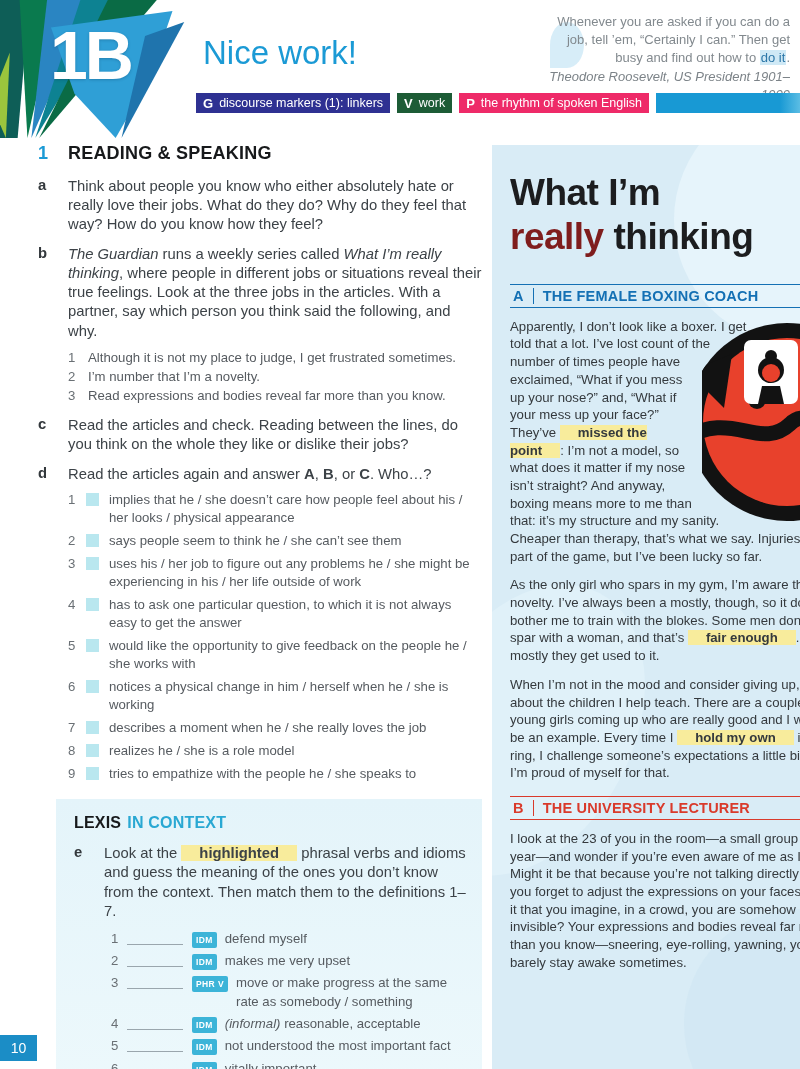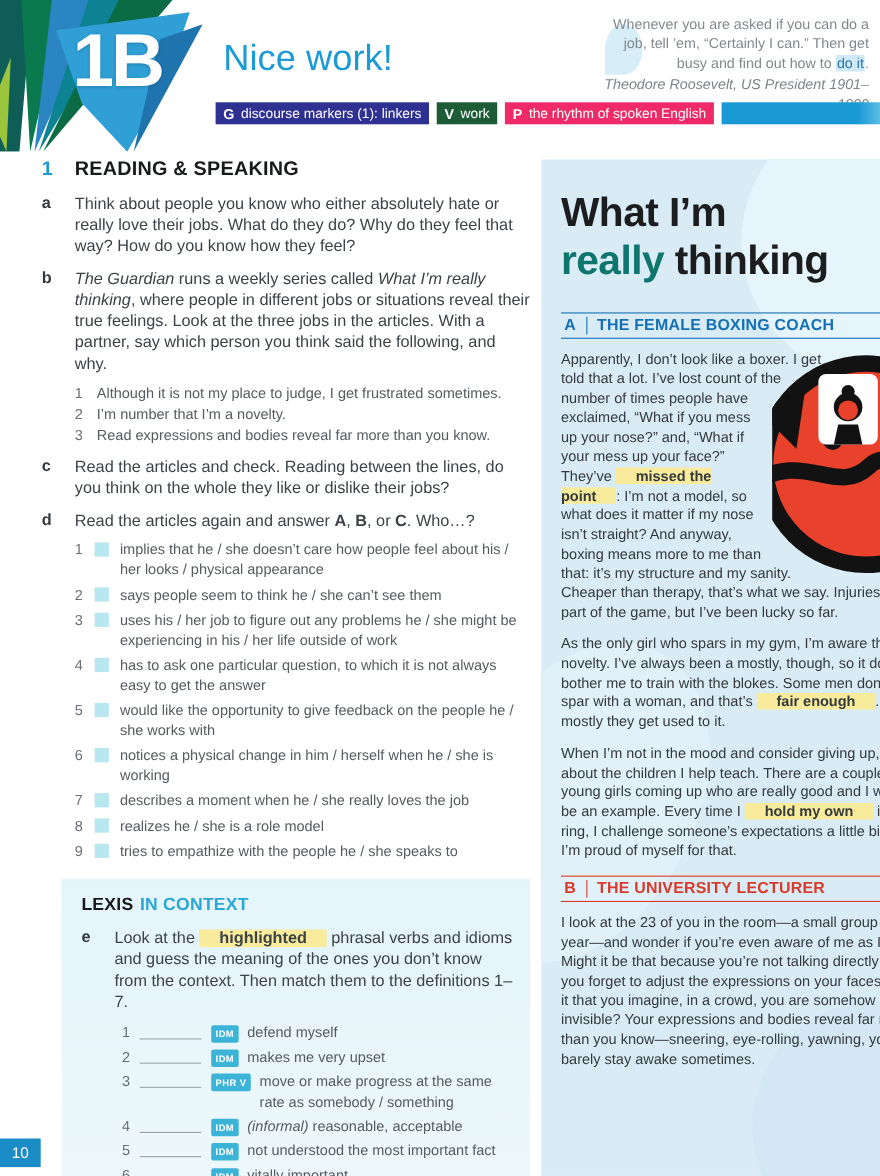--- a/index.html
+++ b/index.html
@@ -15,21 +15,21 @@
   .s1 { background:#0e5e57; clip-path:polygon(0% 0%, 15% 0%, 9% 100%, 0% 100%); }
   .s2 { background:#0a7a4e; clip-path:polygon(10% 0%, 30% 0%, 14% 100%); }
   .s3 { background:#2a85c2; clip-path:polygon(24% 0%, 47% 0%, 16% 100%); }
   .s4 { background:#0d8292; clip-path:polygon(41% 0%, 61% 0%, 18% 100%); }
   .s5 { background:#0a6b45; clip-path:polygon(55% 0%, 80% 0%, 20% 100%); }
   .s6 { background:#2f9fd6; clip-path:polygon(26% 20%, 88% 8%, 76% 58%, 59% 100%, 38% 68%); }
   .s7 { background:#1f74ad; clip-path:polygon(74% 26%, 94% 16%, 62% 100%); }
   .s8 { background:#9bc53d; clip-path:polygon(0% 56%, 5% 38%, 3% 100%, 0% 90%); }
   .unit-label {
     position:absolute; top:16px; left:50px; font-size:68px; font-weight:bold;
-    color:#fff; letter-spacing:-3px; text-shadow:0 1px 3px rgba(0,40,70,.25);margin-left:16px;
+    color:#fff; letter-spacing:-3px; text-shadow:0 1px 3px rgba(0,40,70,.25);
   }
   .lesson-title { position:absolute; top:34px; left:203px; font-size:33px; color:#1b9ad5; }
   .quote-swash { position:absolute; top:22px; right:216px; width:34px; height:46px;
     background:#cde9f6; border-radius:60% 60% 60% 0; opacity:.8; }
   .quote { position:absolute; top:13px; right:10px; width:250px; text-align:right;
     font-size:13px; line-height:1.4; color:#82898e; }
   .quote .doit { color:#2c76a8; background:#cfe9f6; padding:0 1px; }
   .quote-attrib { font-style:italic; color:#7c8388; }
   .tags { position:absolute; top:93px; left:196px; right:0; height:20px; display:flex; gap:7px; align-items:stretch; }
   .tag { display:flex; align-items:center; padding:0 7px; color:#fff; font-size:12.5px; white-space:nowrap; }
@@ -72,21 +72,21 @@
   .def-text i { }
 
   
   .right-col { position:absolute; left:492px; top:145px; width:372px; height:924px; background:#d9ecf6; overflow:hidden; }
   .blob { position:absolute; border-radius:50%; }
   .blob1 { top:-50px; right:-60px; width:250px; height:250px; background:#e6f4fb; }
   .blob2 { top:430px; left:-70px; width:210px; height:310px; background:#e0f1f9; transform:rotate(28deg); }
   .blob3 { bottom:-70px; right:-50px; width:230px; height:230px; background:#cfe7f3; opacity:.65; }
   .right-inner { position:relative; padding:26px 16px 0 18px; }
   .art-title { font-size:37px; font-weight:bold; color:#1c1d1f; line-height:1.2; letter-spacing:-.5px; margin-bottom:24px; }
-  .art-title .red { color:#0f766e; }
+  .art-title .red { color:#7f1d1d; }
   .article-head { display:flex; align-items:center; border-top:1.6px solid; border-bottom:1.6px solid;
     padding:3px 0; margin-bottom:10px; font-weight:bold; font-size:14.5px; letter-spacing:.2px; }
   .article-head .letter { padding:0 9px 0 3px; margin-right:9px; border-right:1.6px solid; }
   .head-blue { color:#1470b4; border-color:#1470b4; }
   .head-blue .letter { border-color:#1470b4; }
   .head-red { color:#d93a2b; border-color:#d93a2b; margin-top:14px; }
   .head-red .letter { border-color:#d93a2b; }
   .art-p { font-size:13.2px; color:#34393d; line-height:1.34; margin-bottom:11px; }
   .glove-wrap { float:right; width:162px; height:222px; margin:-6px -16px 2px 7px;
     shape-outside:circle(49% at 56% 49%); }

